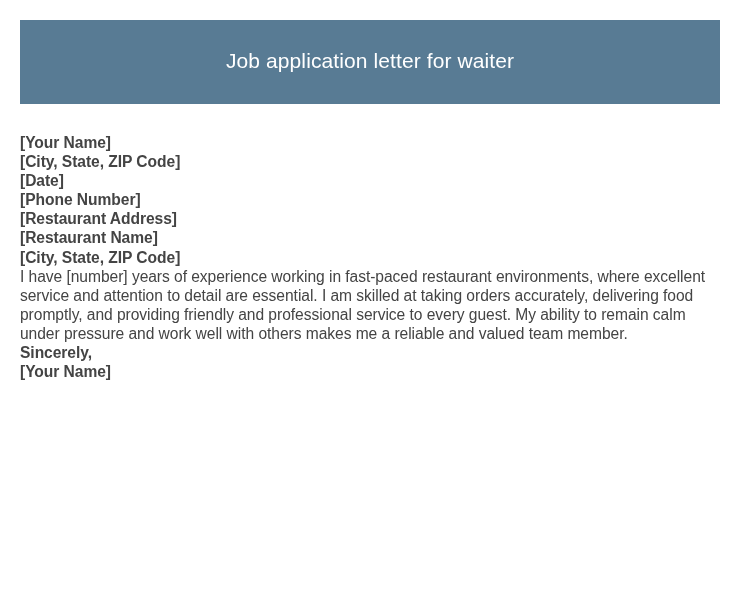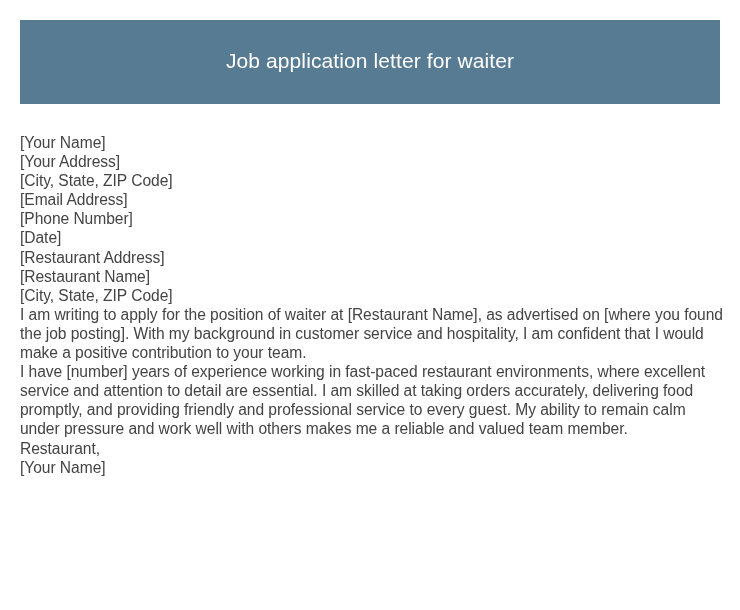--- a/index.html
+++ b/index.html
@@ -40,44 +40,42 @@
       top: 133px;
       width: 705px;
       color: #444444;
       font-size: 15.6px;
       line-height: 19.1px;
       letter-spacing: -0.05px;
     }
     .line {
       display: block;
       margin: 0;
+      font-weight: bold;
     }
     .para {
       display: block;
       margin: 0;
     }
   </style>
 </head>
 <body>
 
 <div class="header">
   <h1 class="header-title">Job application letter for waiter</h1>
 </div>
 
 <div class="letter">
   <div>
     <span class="line">[Your Name]</span>
-    <span class="line">[Your Address]</span>
     <span class="line">[City, State, ZIP Code]</span>
-    <span class="line">[Email Address]</span>
+    <span class="line">[Date]</span>
     <span class="line">[Phone Number]</span>
-    <span class="line">[Date]</span>
   </div>
   <div>
     <span class="line">[Restaurant Address]</span>
     <span class="line">[Restaurant Name]</span>
     <span class="line">[City, State, ZIP Code]</span>
   </div>
-  <p class="para">I am writing to apply for the position of waiter at [Restaurant Name], as advertised on [where you found the job posting]. With my background in customer service and hospitality, I am confident that I would make a positive contribution to your team.</p>
   <p class="para">I have [number] years of experience working in fast-paced restaurant environments, where excellent service and attention to detail are essential. I am skilled at taking orders accurately, delivering food promptly, and providing friendly and professional service to every guest. My ability to remain calm under pressure and work well with others makes me a reliable and valued team member.</p>
-  <span class="line">Restaurant,</span>
+  <span class="line">Sincerely,</span>
   <span class="line">[Your Name]</span>
 </div>
 
 </body></html>

